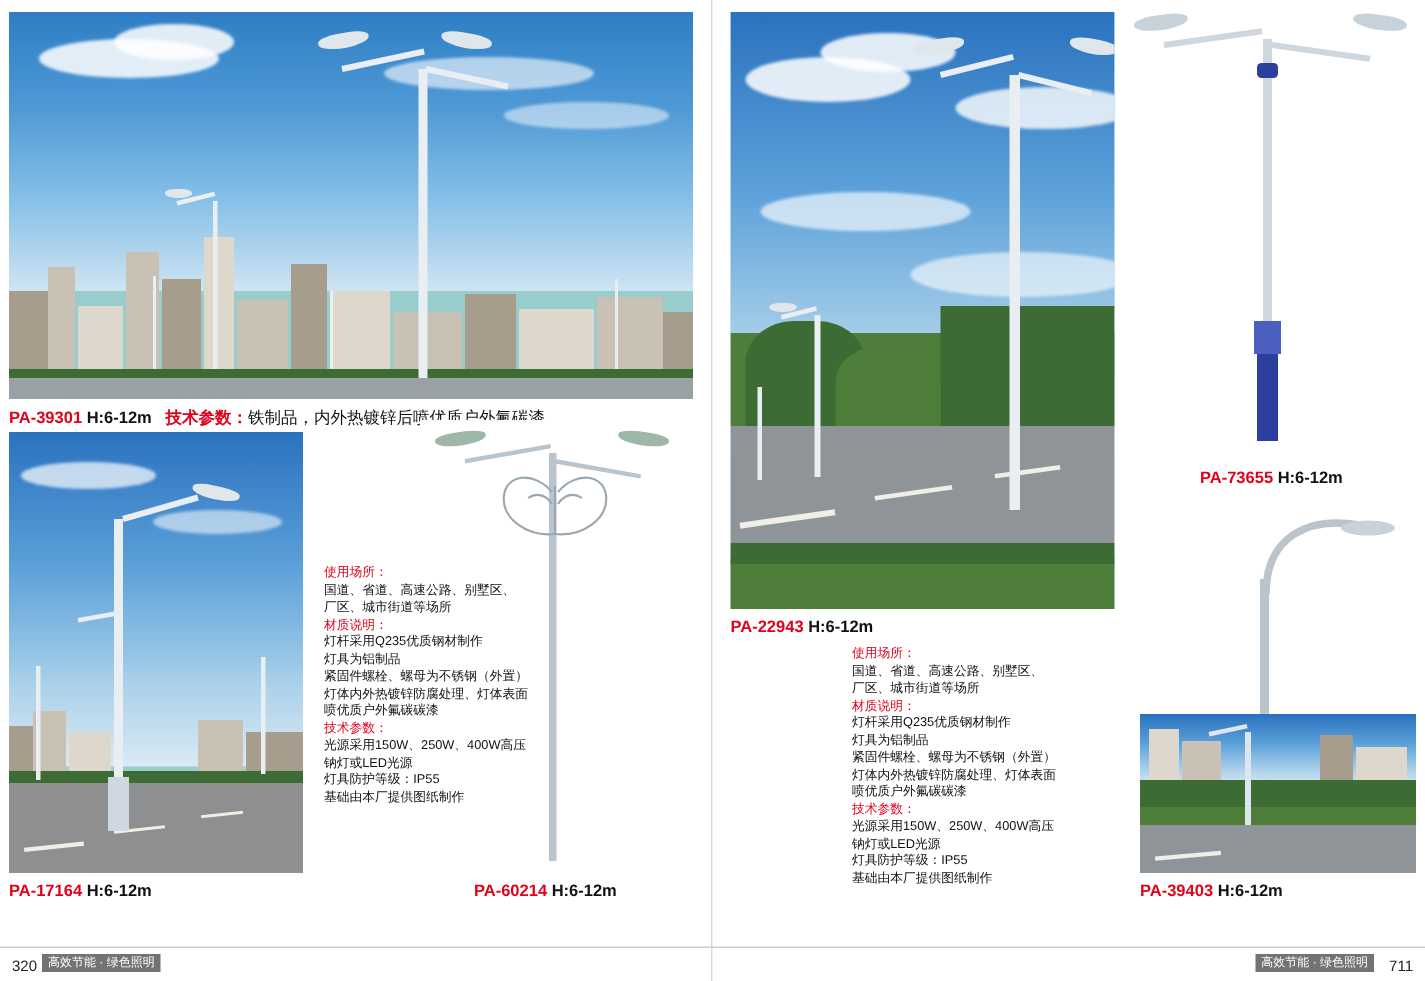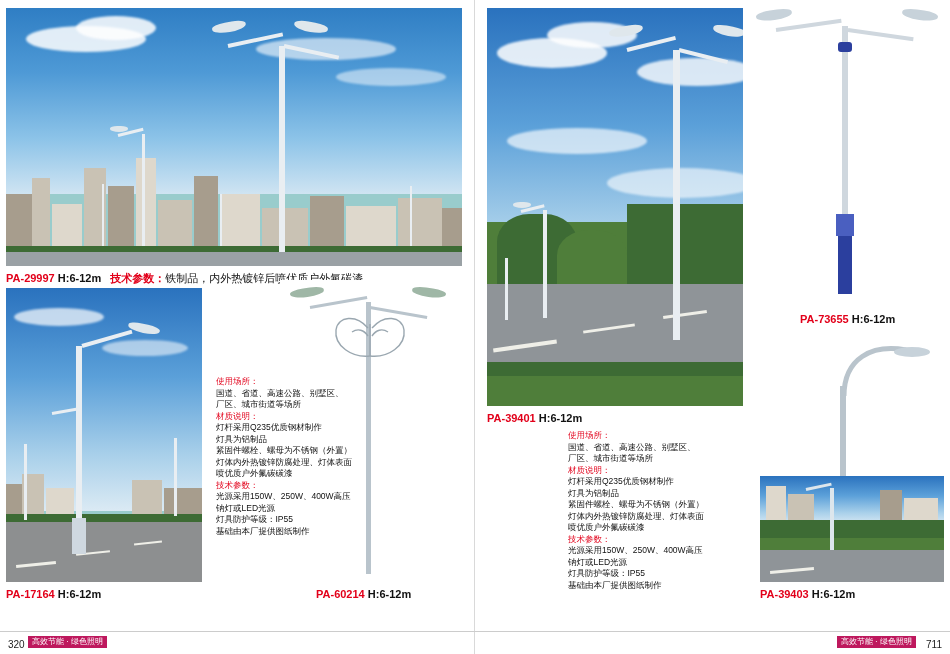--- a/index.html
+++ b/index.html
@@ -35,21 +35,21 @@
   
   .cap{position:absolute;white-space:nowrap;color:#e2001a;font-weight:bold;font-size:11px;}
   .cap .h{color:#111;font-weight:bold;}
   .cap .tech{color:#e2001a;font-weight:bold;}
   .cap .techtxt{color:#111;font-weight:normal;}
 
   
   .spec{position:absolute;font-size:8.5px;line-height:11.5px;color:#111;width:150px;}
   .spec .t{color:#e2001a;font-weight:normal;}
   .pagenum{position:absolute;bottom:4px;font-size:10px;color:#222;}
-  .footband{position:absolute;bottom:6px;height:12px;background:#be185d;color:#fff;
+  .footband{position:absolute;bottom:6px;height:12px;background:#737373;color:#fff;
             font-size:8px;line-height:12px;padding:0 4px;white-space:nowrap;}
   .spine{position:absolute;left:474px;top:0;width:1px;height:654px;background:#d9d9d9;}
 </style>
 </head>
 <body>
 
 <div class="page">
 
   <div class="spine"></div>
 
@@ -85,21 +85,21 @@
 
     <div class="pole" style="left:136px;top:126px;width:3px;height:112px;"></div>
     <div class="arm" style="left:112px;top:126px;width:26px;height:3px;transform:rotate(-14deg);"></div>
     <div class="head" style="left:104px;top:118px;width:18px;height:6px;"></div>
     <div class="pole" style="left:96px;top:176px;width:2px;height:62px;"></div>
     <div class="pole" style="left:214px;top:186px;width:2px;height:52px;"></div>
     <div class="pole" style="left:404px;top:178px;width:2px;height:60px;"></div>
   </div>
 
   <div class="cap" style="left:6px;top:271px;">
-    <span>PA-29997</span>
+    <span>PA-39301</span>
     <span class="h">H:6-12m</span>
     &nbsp;&nbsp;<span class="tech">技术参数：</span><span class="techtxt">铁制品，内外热镀锌后喷优质户外氟碳漆。</span>
   </div>
 
   <div class="photo" style="left:6px;top:288px;width:196px;height:294px;">
     <div class="sky2" style="height:76%"></div>
     <div class="cloud" style="left:8px;top:20px;width:90px;height:18px;opacity:.7"></div>
     <div class="cloud" style="left:96px;top:52px;width:86px;height:16px;opacity:.55"></div>
     <div class="bldg d" style="left:0;top:196px;width:16px;height:32px;"></div>
     <div class="bldg" style="left:16px;top:186px;width:22px;height:42px;"></div>
@@ -188,21 +188,21 @@
     <div class="head" style="left:122px;top:18px;width:34px;height:10px;transform:rotate(-10deg);"></div>
     <div class="head" style="left:226px;top:18px;width:32px;height:10px;transform:rotate(10deg);"></div>
 
     <div class="pole" style="left:56px;top:202px;width:4px;height:108px;"></div>
     <div class="arm" style="left:34px;top:202px;width:24px;height:3px;transform:rotate(-14deg);"></div>
     <div class="head" style="left:26px;top:194px;width:18px;height:6px;"></div>
     <div class="pole" style="left:18px;top:250px;width:3px;height:62px;"></div>
   </div>
 
   <div class="cap" style="left:487px;top:412px;">
-    <span>PA-39401</span>
+    <span>PA-22943</span>
     <span class="h">H:6-12m</span>
   </div>
 
   <div class="photo" style="left:752px;top:8px;width:192px;height:298px;background:#ffffff;">
     <div class="pole" style="left:90px;top:18px;width:6px;height:262px;background:#cfd7de;"></div>
     <div class="pole" style="left:86px;top:226px;width:14px;height:60px;background:#2b3f9e;"></div>
     <div class="pole" style="left:84px;top:206px;width:18px;height:22px;background:#4a5fc0;"></div>
     <div class="arm" style="left:24px;top:20px;width:66px;height:4px;background:#cfd7de;transform:rotate(-8deg);"></div>
     <div class="arm" style="left:96px;top:20px;width:66px;height:4px;background:#cfd7de;transform:rotate(8deg);"></div>
     <div class="head" style="left:4px;top:2px;width:36px;height:10px;background:#c7d2da;transform:rotate(-8deg);"></div>

